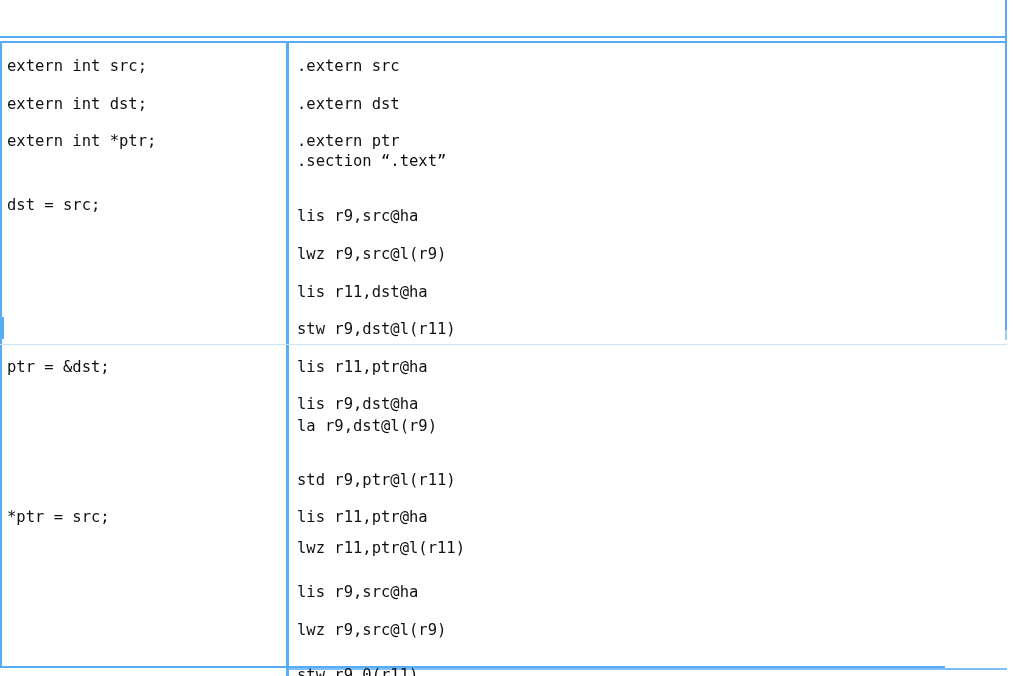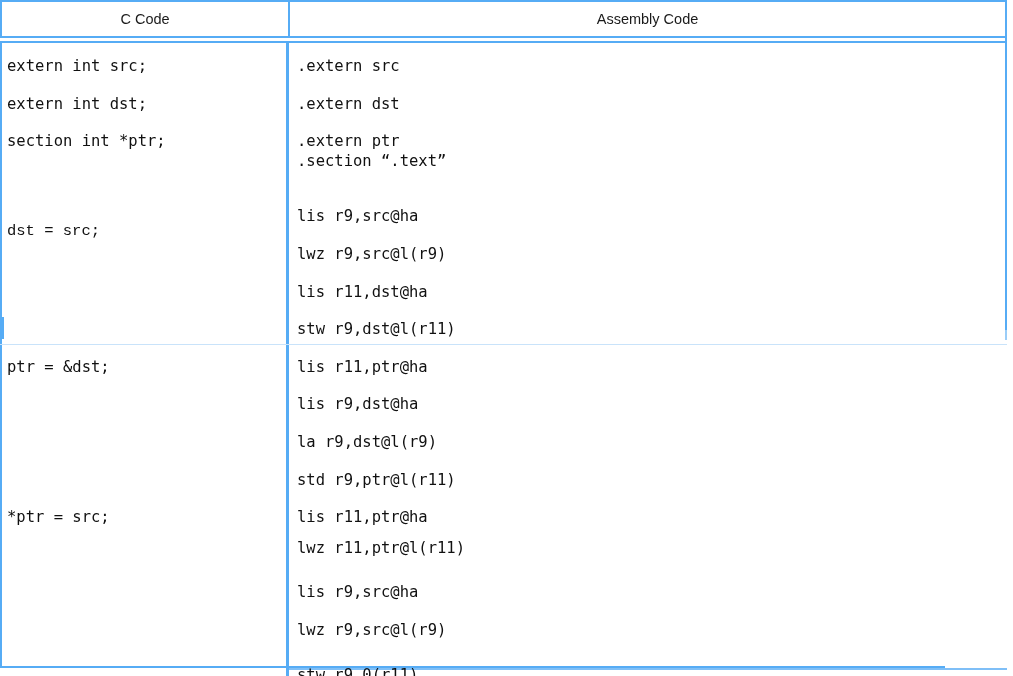--- a/index.html
+++ b/index.html
@@ -164,57 +164,53 @@
     line-height: 1;
   }
   .col-c .code-line { left: 7px; }
   .col-asm .code-line { left: 8px; }
 </style>
 </head>
 <body>
 
 <div class="table-wrap">
 
-  <div class="header-row">
-    <div class="header-cell c-col">C Code</div>
-    <div class="header-cell asm-col">Assembly Code</div>
-  </div>
   <div class="header-rule-a"></div>
   <div class="header-rule-b"></div>
 
   <div class="vrule-left"></div>
   <div class="vrule-mid"></div>
   <div class="vrule-right"></div>
   <div class="vrule-right-lower"></div>
   <div class="bottom-rule"></div>
   <div class="bottom-rule-right"></div>
 
   <div class="group-sep" id="sep-1" style="top: 343.8px;"></div>
   <div class="tick-left" id="tick-1" style="top: 316.8px;"></div>
 
   <div class="col-c" id="col-c">
       <div class="code-line" style="top: 16px;">extern int src;</div>
       <div class="code-line" style="top: 53.6px;">extern int dst;</div>
-      <div class="code-line" style="top: 91.2px;">section int *ptr;</div>
-      <div class="code-line" style="top: 181px; font-family: Liberation Mono, monospace;">dst = src;</div>
+      <div class="code-line" style="top: 91.2px;">extern int *ptr;</div>
+      <div class="code-line" style="top: 155px;">dst = src;</div>
       <div class="code-line" style="top: 316.8px; text-align: right;">ptr = &amp;dst;</div>
       <div class="code-line" style="top: 467.2px;">*ptr = src;</div>
     </div>
   <div class="col-asm" id="col-asm">
       <div class="code-line" style="top: 16px;">.extern src</div>
       <div class="code-line" style="top: 53.6px;">.extern dst</div>
       <div class="code-line" style="top: 91.2px;">.extern ptr</div>
       <div class="code-line" style="top: 111px;">.section “.text”</div>
       <div class="code-line" style="top: 166.4px;">lis r9,src@ha</div>
       <div class="code-line" style="top: 204px;">lwz r9,src@l(r9)</div>
       <div class="code-line" style="top: 241.6px;">lis r11,dst@ha</div>
       <div class="code-line" style="top: 279.2px;">stw r9,dst@l(r11)</div>
       <div class="code-line" style="top: 316.8px;">lis r11,ptr@ha</div>
       <div class="code-line" style="top: 354.4px; text-align: center;">lis r9,dst@ha</div>
-      <div class="code-line" style="top: 392px;">la r9,dst@l(r9)</div>
+      <div class="code-line" style="top: 376px;">la r9,dst@l(r9)</div>
       <div class="code-line" style="top: 429.6px;">std r9,ptr@l(r11)</div>
       <div class="code-line" style="top: 467.2px;">lis r11,ptr@ha</div>
       <div class="code-line" style="top: 498px;">lwz r11,ptr@l(r11)</div>
       <div class="code-line" style="top: 542.4px;">lis r9,src@ha</div>
       <div class="code-line" style="top: 580px;">lwz r9,src@l(r9)</div>
       <div class="code-line" style="top: 617.6px; margin-top: 7px;">stw r9,0(r11)</div>
     </div>
 
 </div>
 

